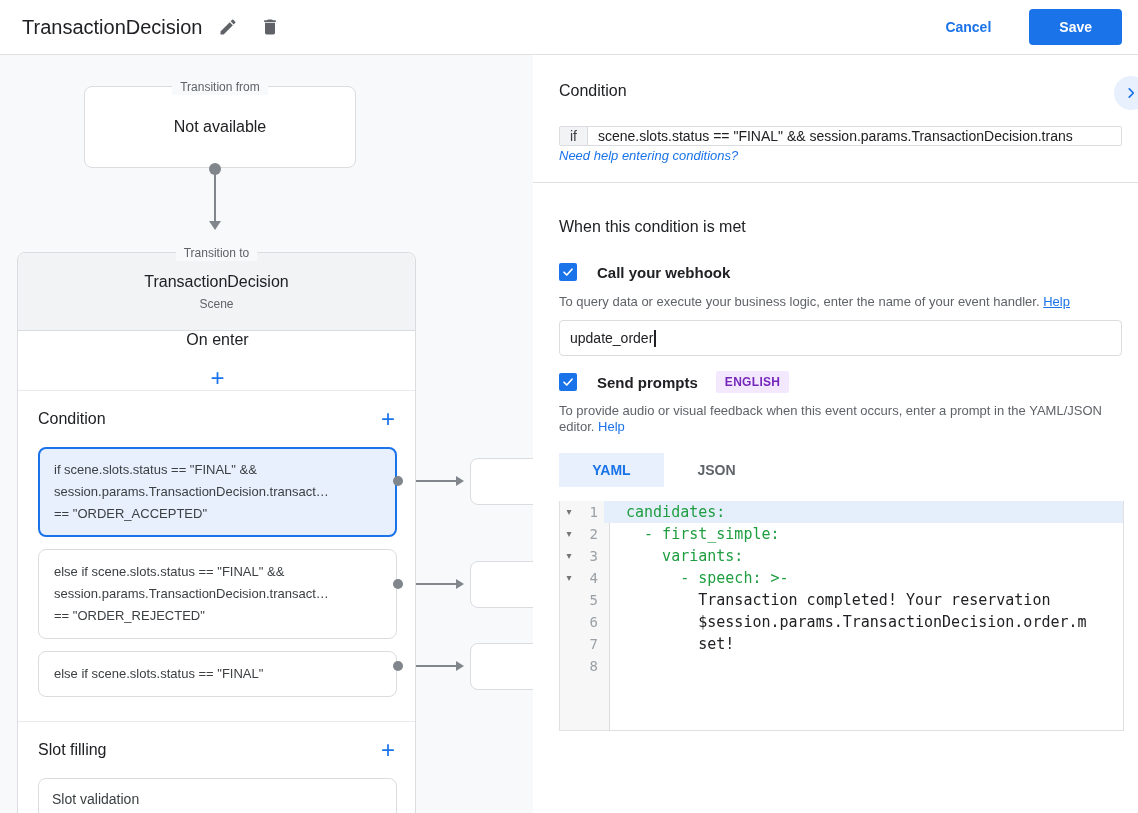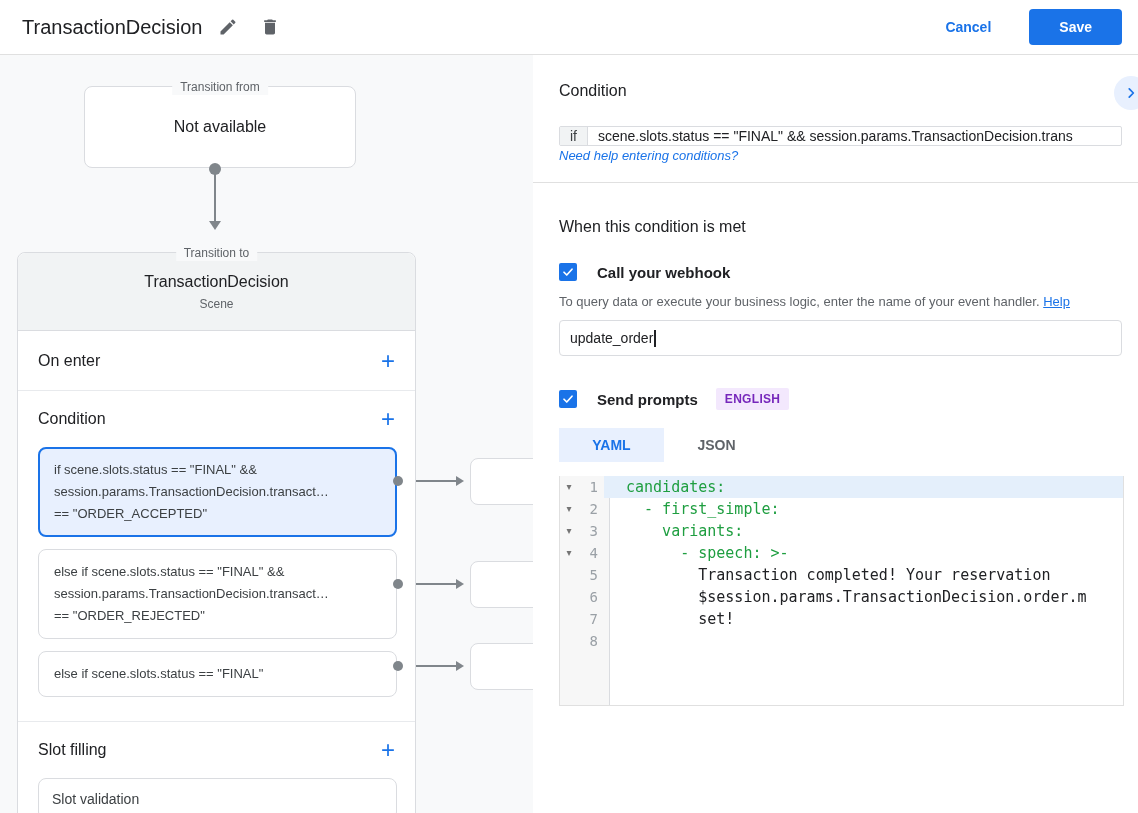--- a/index.html
+++ b/index.html
@@ -39,21 +39,21 @@
                 border:1px solid #dadce0; border-radius:8px; }
 
   .scene-card { position:absolute; left:17px; top:197px; width:399px; height:600px;
                 background:#fff; border:1px solid #dadce0; border-radius:8px; }
   .card-header { height:78px; background:#f1f3f4; border-bottom:1px solid #dadce0;
                  border-radius:8px 8px 0 0; display:flex; flex-direction:column;
                  align-items:center; justify-content:center; }
   .card-title { font-size:16px; color:#202124; }
   .card-subtitle { font-size:12px; color:#5f6368; margin-top:6px; }
   .row-simple { height:60px; display:flex; align-items:center; padding:0 18px 0 20px;
-                border-bottom:1px solid #e8eaed; }
+                border-bottom:1px solid #e8eaed;flex-direction:column; }
   .section-label { font-size:16px; color:#202124; flex:1; }
   .plus-btn { background:none; border:none; color:#1a73e8; font-size:24px; font-weight:400;
               cursor:pointer; line-height:24px; padding:0 2px; font-family:inherit; }
   .section { padding:14px 18px 24px 20px; border-bottom:1px solid #e8eaed; }
   .section.last { border-bottom:none; }
   .section-head { display:flex; align-items:center; margin-bottom:14px; min-height:28px; }
   .cond-box { position:relative; border:1px solid #dadce0; border-radius:8px; background:#fff;
               padding:11px 15px; font-size:13px; color:#3c4043; line-height:22px;
               white-space:pre-line; margin-bottom:12px; cursor:pointer; }
   .cond-box.selected { border:2px solid #1a73e8; background:#e8f0fe; padding:10px 14px; }
@@ -244,32 +244,36 @@
       <div class="desc">
         <span>To query data or execute your business logic, enter the name of your event handler.</span>
         <a class="underline">Help</a>
       </div>
 
       <div class="text-input">
         <span>update_order</span>
         <span class="caret"></span>
       </div>
 
-      <div class="check-row" style="margin-top:32px;">
+      <div class="check-row" style="margin-top:15px;">
         <span class="checkbox">
           <span>
             <svg width="12" height="12" viewBox="0 0 24 24" fill="none" stroke="#ffffff" stroke-width="3.4" stroke-linecap="round" stroke-linejoin="round">
                 <polyline points="4 12.5 9.5 18 20 6.5"></polyline>
               </svg>
           </span>
         </span>
         <span class="check-label">Send prompts</span>
         <span class="lang-badge">ENGLISH</span>
       </div>
 
+      <div class="desc" style="margin-top:10px;">
+        <span>To provide audio or visual feedback when this event occurs, enter a prompt in the YAML/JSON editor.</span>
+        <a class="plain">Help</a>
+      </div>
 
       <div class="tabs">
         <div class="tab active">YAML</div>
         <div class="tab inactive">JSON</div>
       </div>
 
       <div class="editor">
         <div class="gutter-bg"></div>
 
         <div class="code-line">

